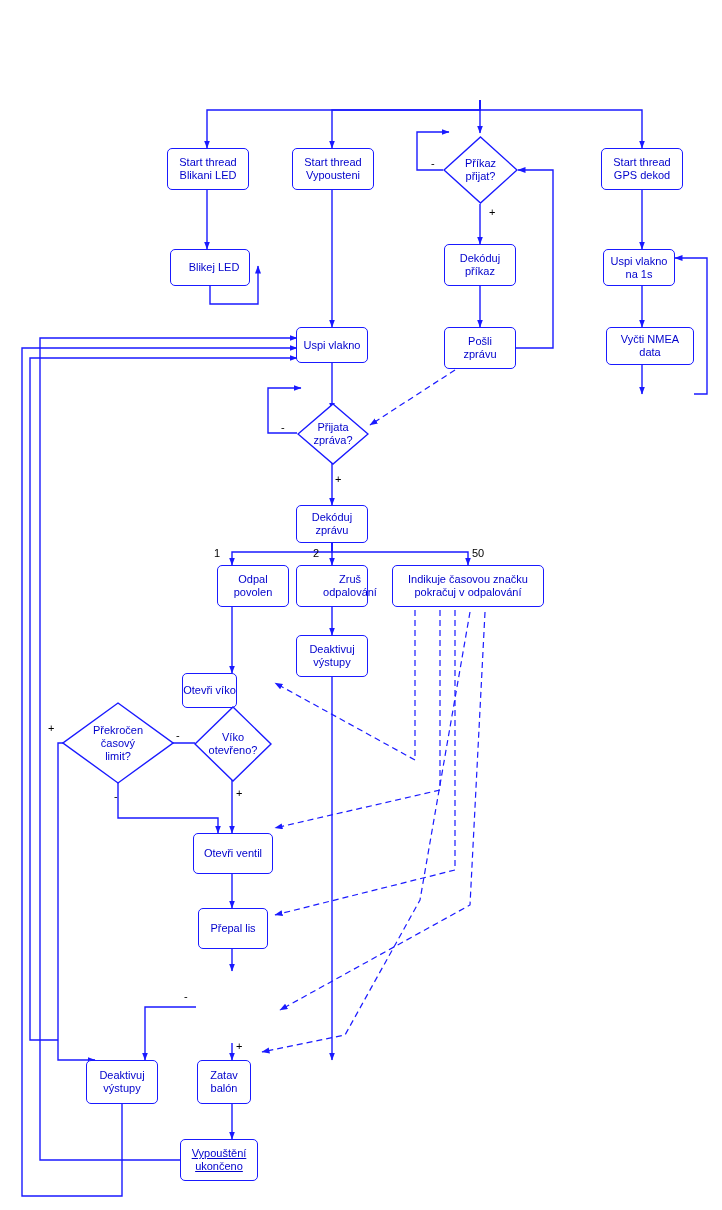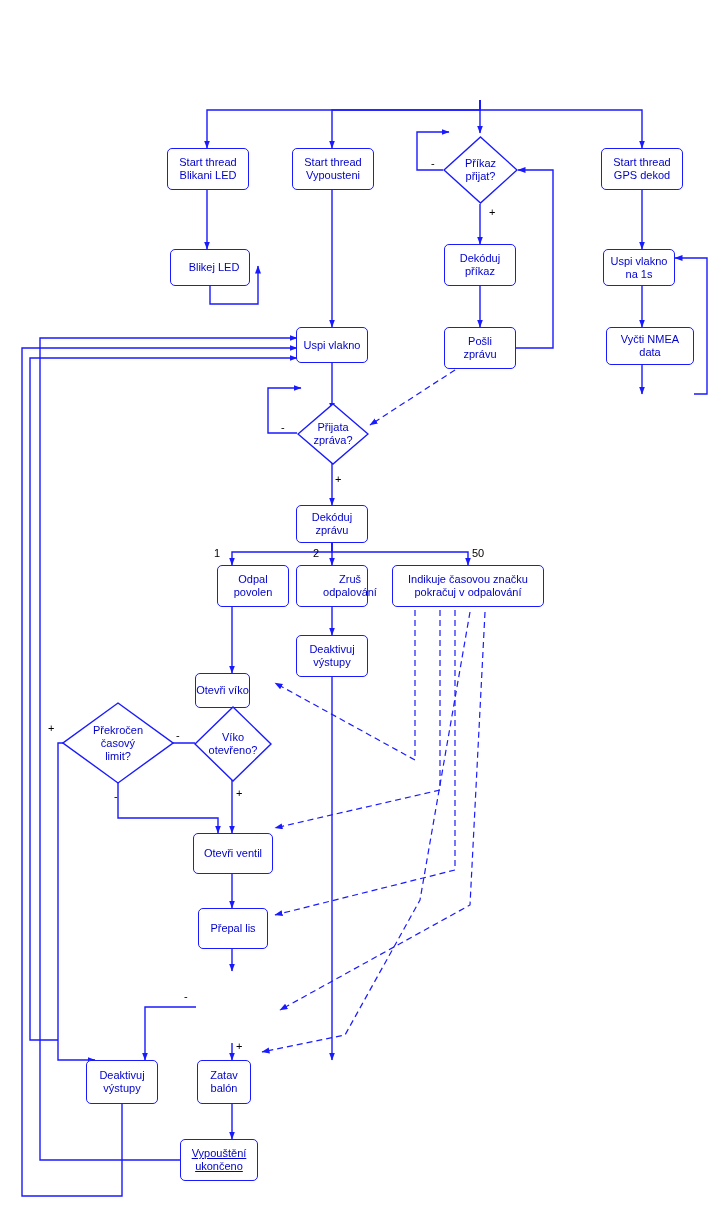--- a/index.html
+++ b/index.html
@@ -213,21 +213,21 @@
 
   <div class="node box" style="left:197px; top:565px; width:72px; height:42px;margin-left:20px;">Odpal
 povolen</div>
 
   <div class="node box" style="left:296px; top:565px; width:72px; height:42px;padding-left:36px;">Zruš
 odpalování</div>
 
   <div class="node box" style="left:392px; top:565px; width:152px; height:42px;">Indikuje časovou značku
 pokračuj v odpalování</div>
 
-  <div class="node box" style="left:195px; top:673px; width:55px; height:35px;">Otevři víko</div>
+  <div class="node box" style="left:182px; top:673px; width:55px; height:35px;">Otevři víko</div>
 
   <div class="node box" style="left:296px; top:635px; width:72px; height:42px;">Deaktivuj
 výstupy</div>
 
   <div class="diamond-wrap" style="left:62px; top:702px; width:112px; height:82px;">
     <svg class="diamond-shape" viewBox="0 0 112 82" preserveAspectRatio="none">
       <polygon points="56,1 111,41 56,81 1,41" fill="#ffffff" stroke="#1a1aff" stroke-width="1.4"></polygon>
     </svg>
     <div class="diamond-label">Překročen
 časový

